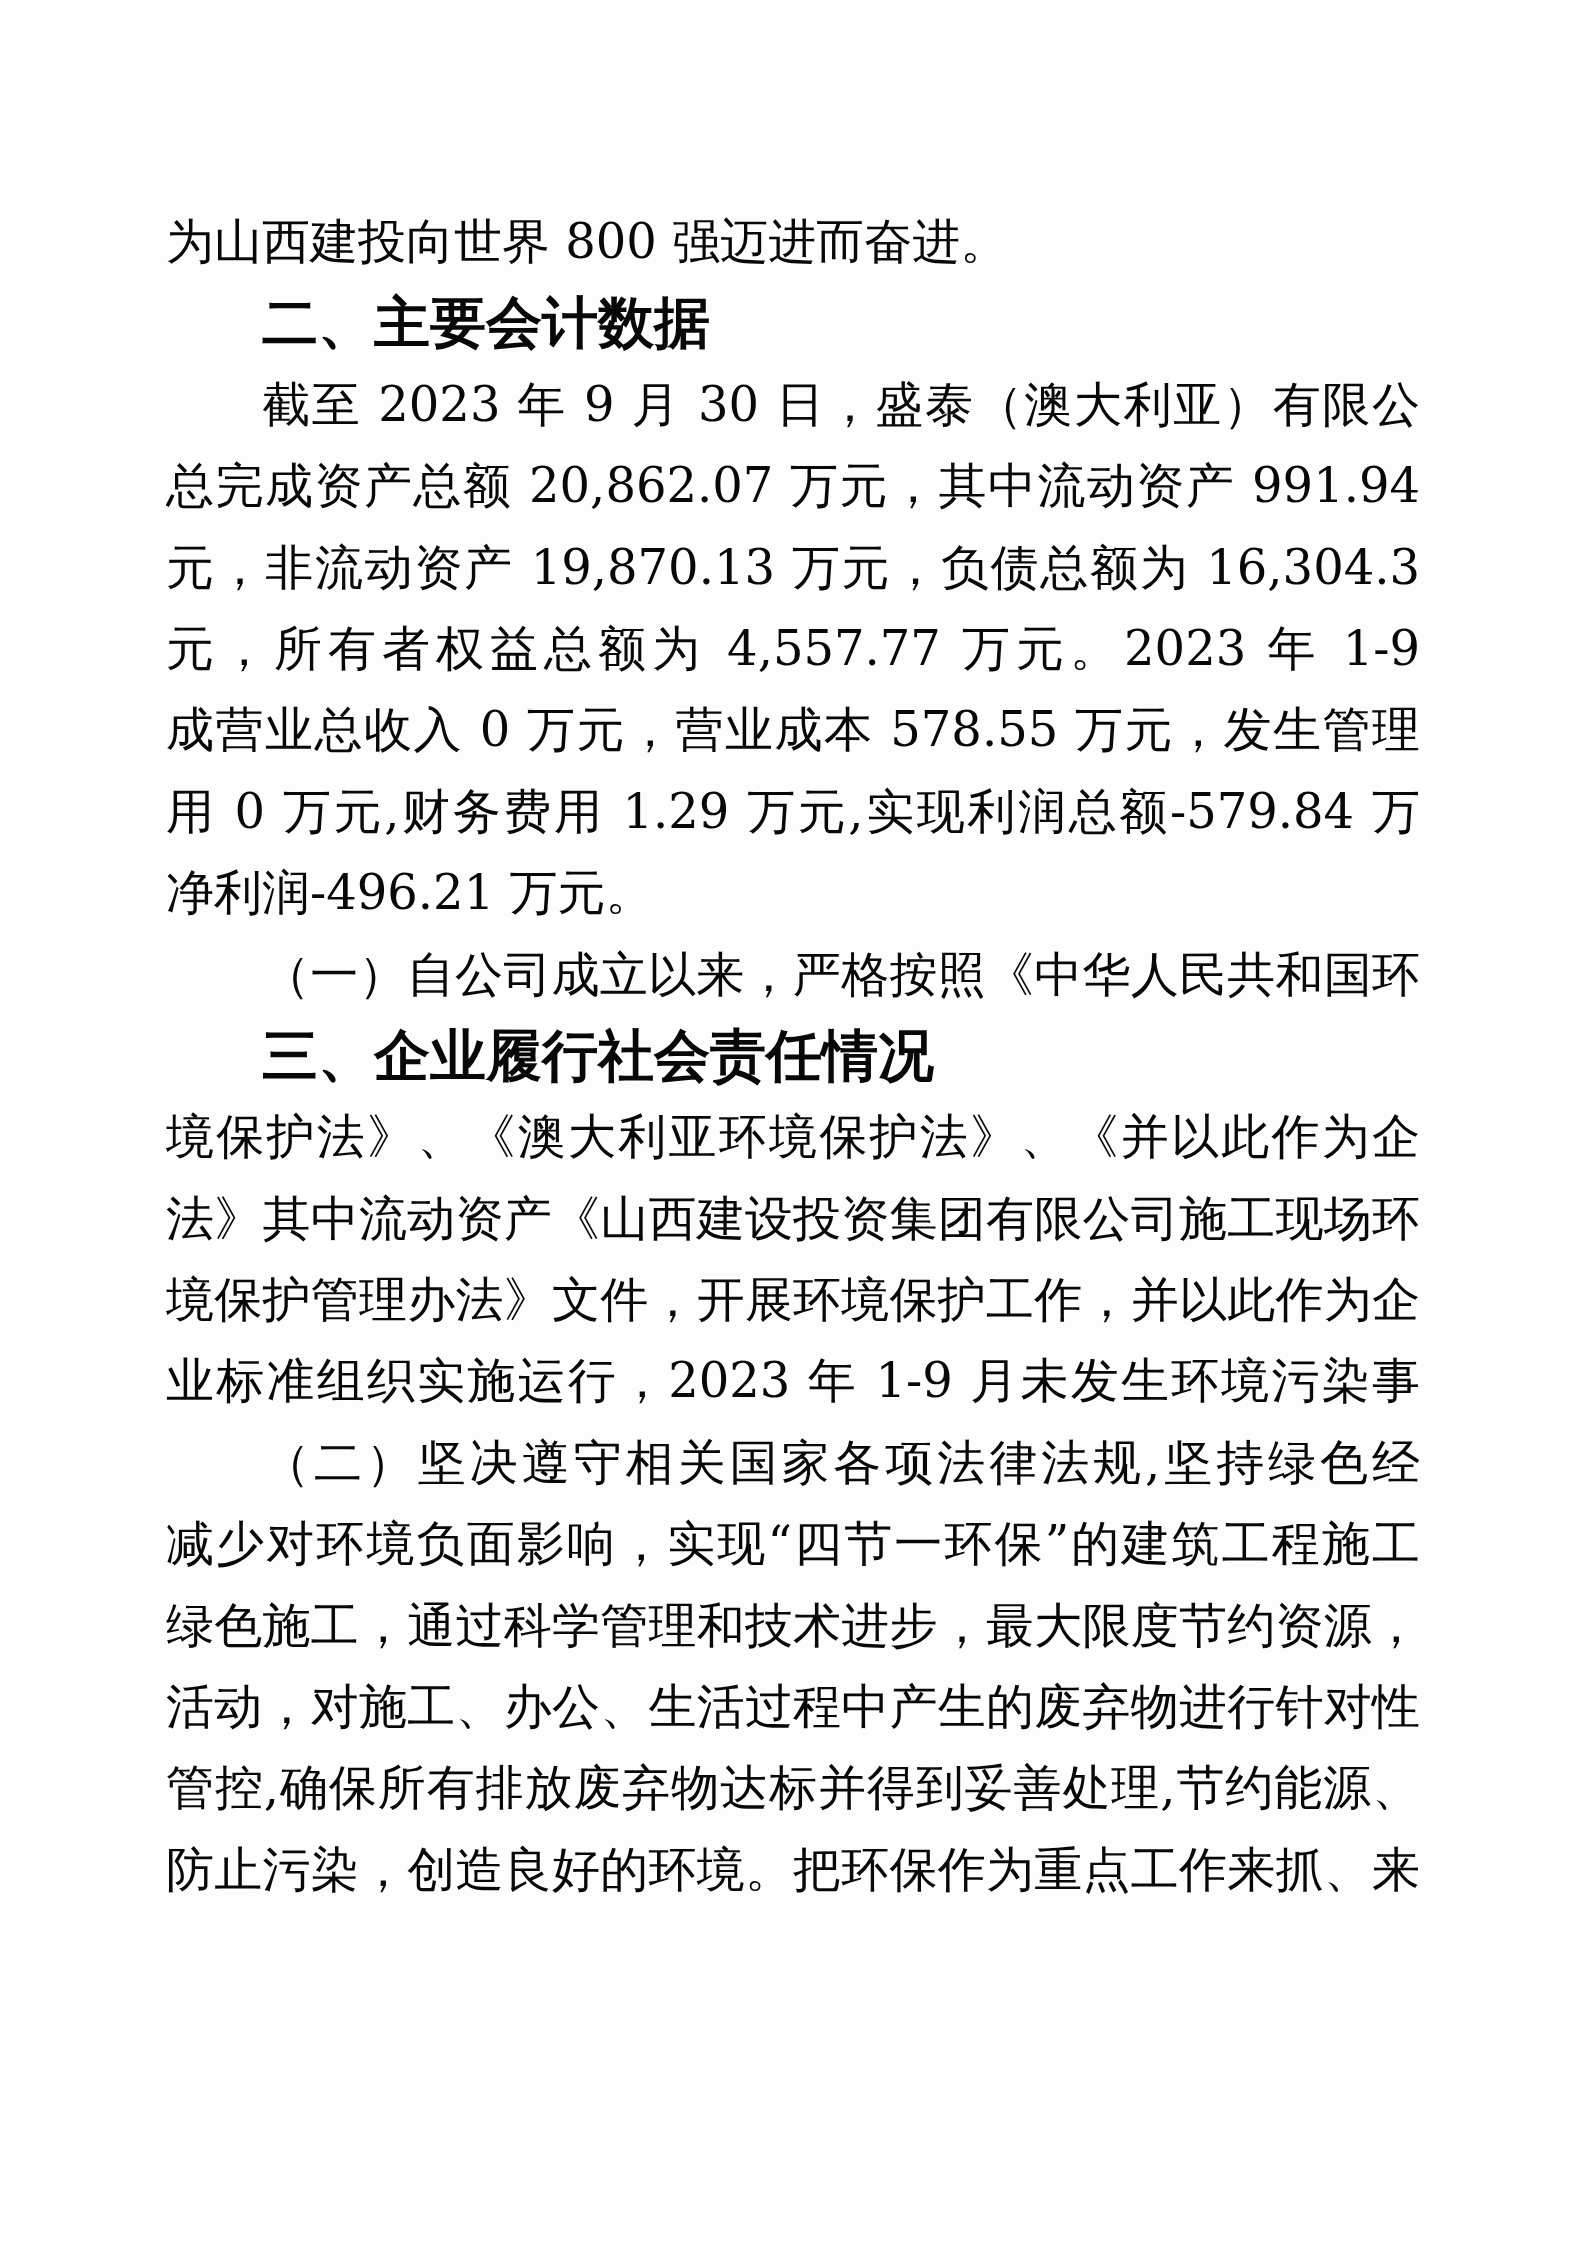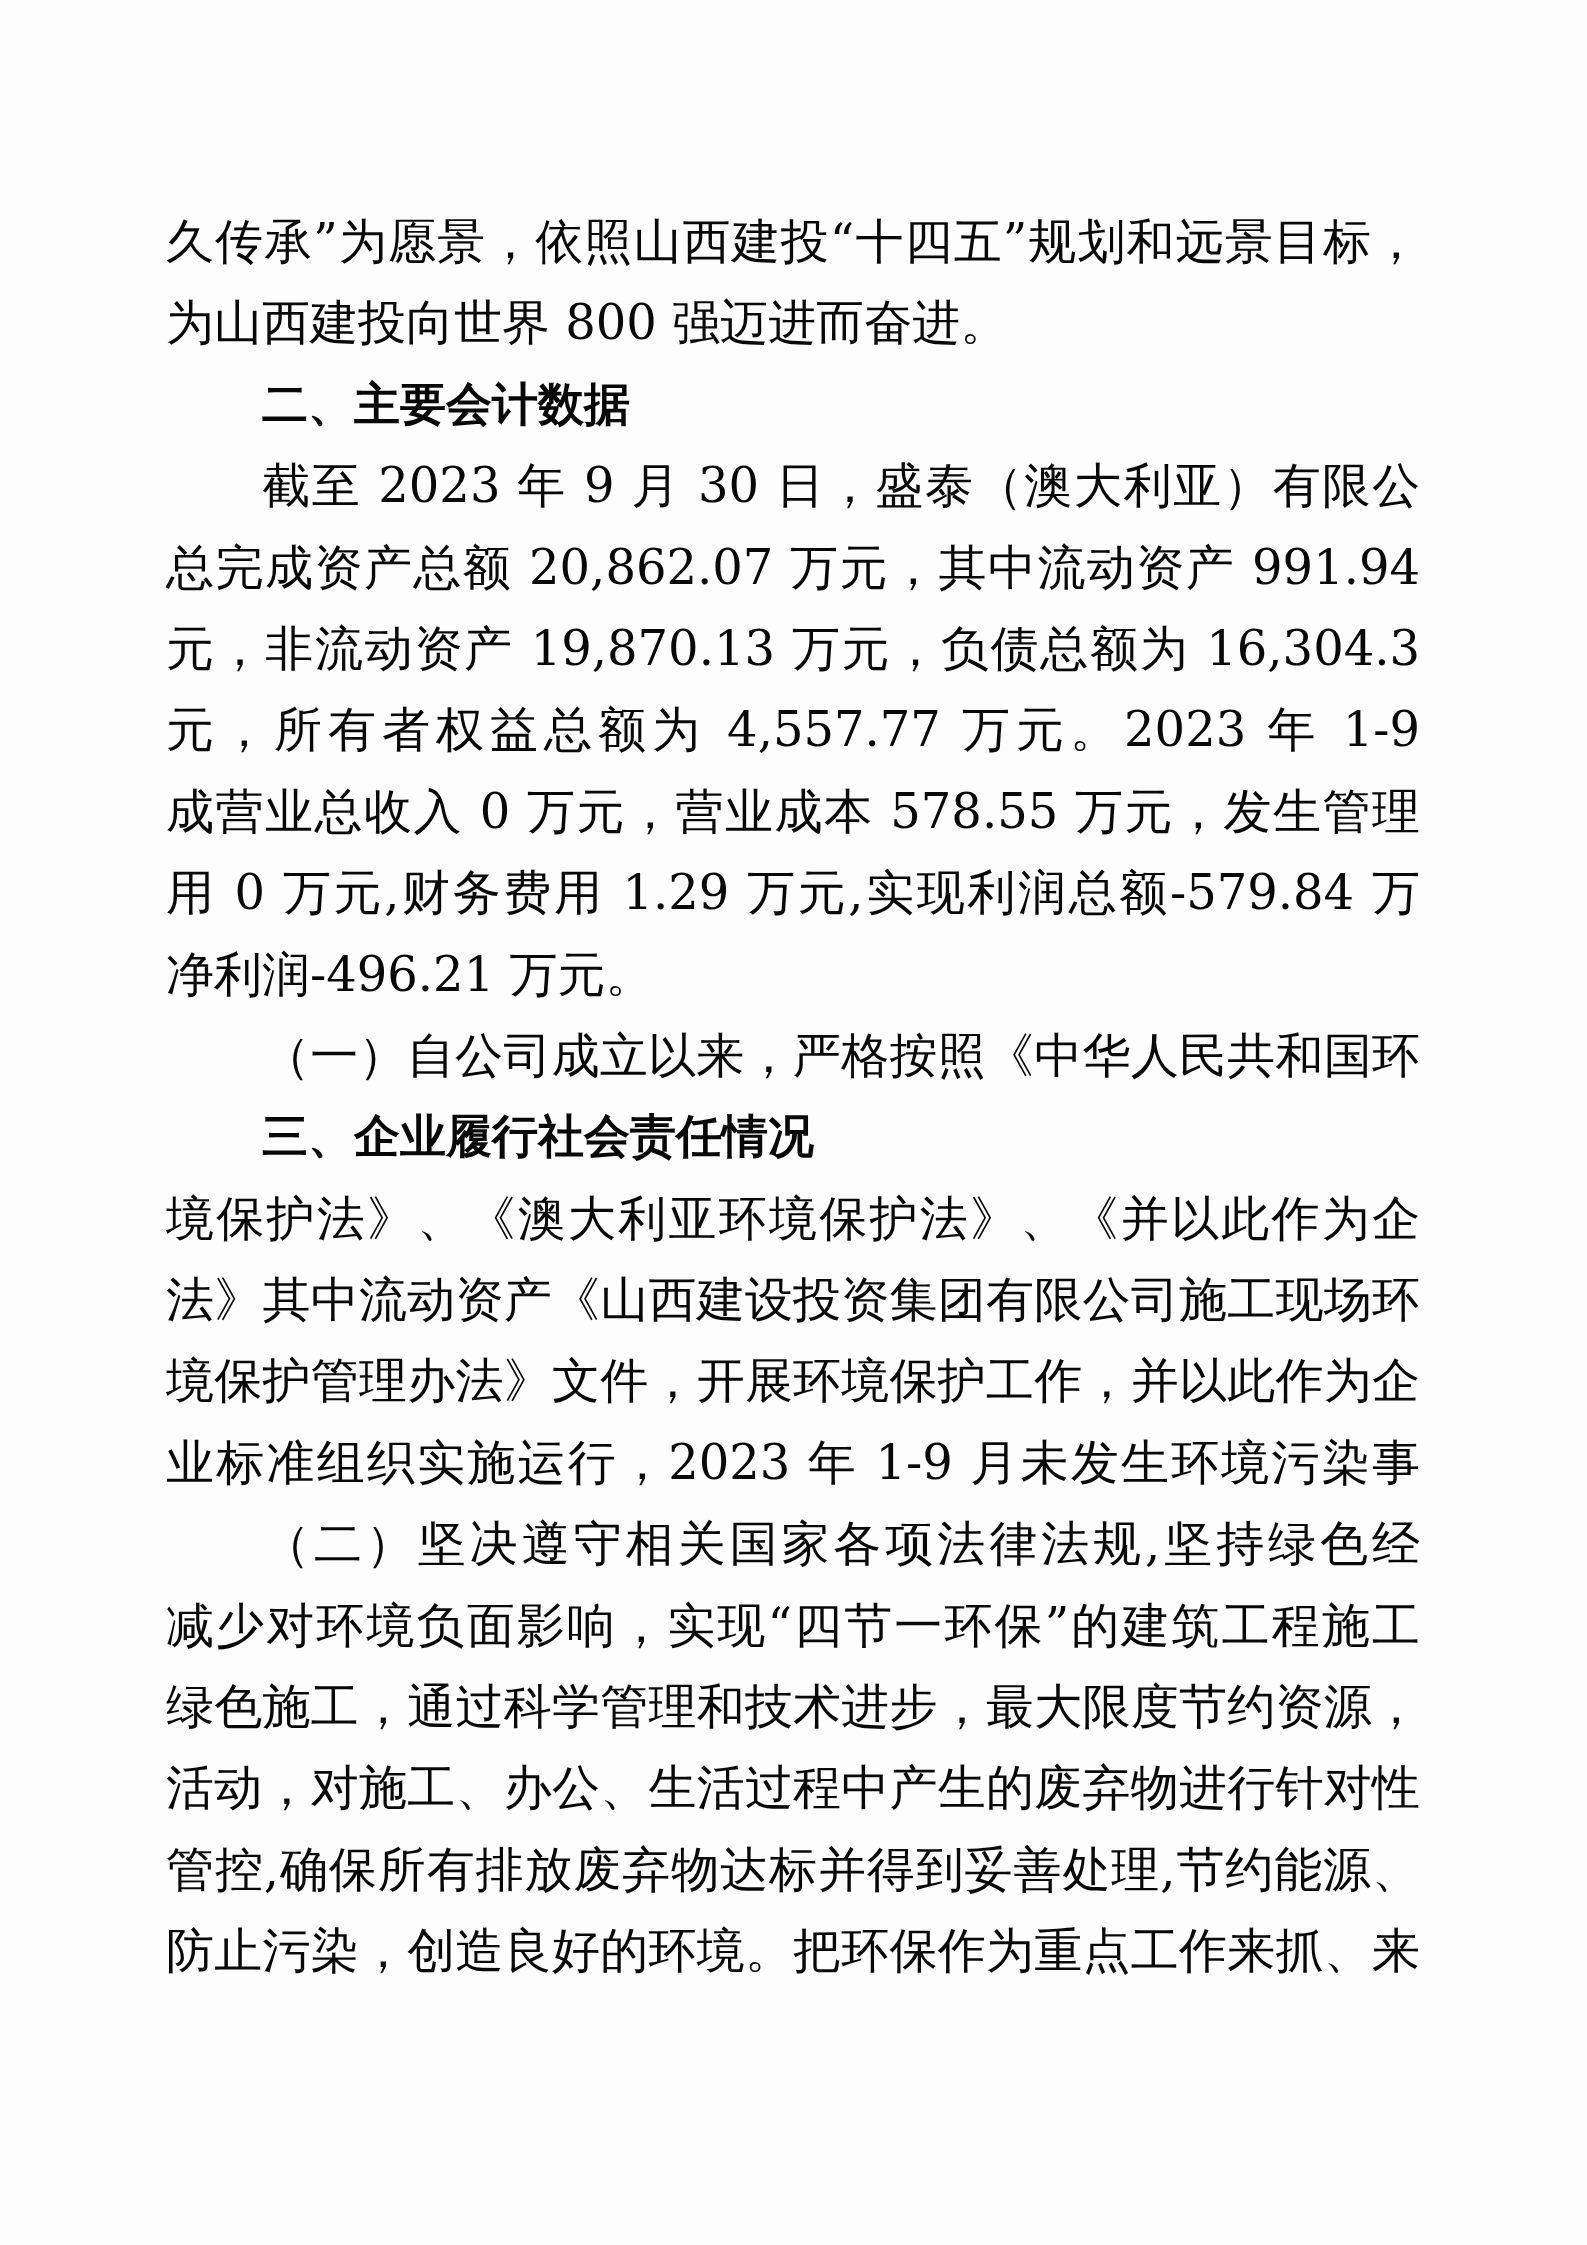--- a/index.html
+++ b/index.html
@@ -37,29 +37,28 @@
   }
   .line.left {
     text-align: left;
   }
   .line.indent {
     text-indent: 96px;
   }
   .line.heading {
     font-family: "DejaVu Sans", "Liberation Sans", sans-serif;
     font-weight: bold;
-    font-size: 46px;
+    font-size: 56px;
   }
 </style>
 </head>
 <body style="background: rgb(253, 253, 253);">
 
 <div class="page">
   <div class="content" id="content" style="color: rgb(8, 8, 8);">
-      <div class="line justify">久传承”为愿景，依照山西建投“十四五”规划和远景目标，</div>
       <div class="line left">为山西建投向世界 800 强迈进而奋进。</div>
       <div class="line heading indent left">二、主要会计数据</div>
       <div class="line indent justify">截至 2023 年 9 月 30 日，盛泰（澳大利亚）有限公司汇</div>
       <div class="line justify">总完成资产总额 20,862.07 万元，其中流动资产 991.94 万</div>
       <div class="line justify">元，非流动资产 19,870.13 万元，负债总额为 16,304.3 万</div>
       <div class="line justify">元，所有者权益总额为 4,557.77 万元。2023 年 1-9 月，完</div>
       <div class="line justify">成营业总收入 0 万元，营业成本 578.55 万元，发生管理费</div>
       <div class="line justify">用 0 万元,财务费用 1.29 万元,实现利润总额-579.84 万元,</div>
       <div class="line left">净利润-496.21 万元。</div>
       <div class="line indent justify">（一）自公司成立以来，严格按照《中华人民共和国环</div>

